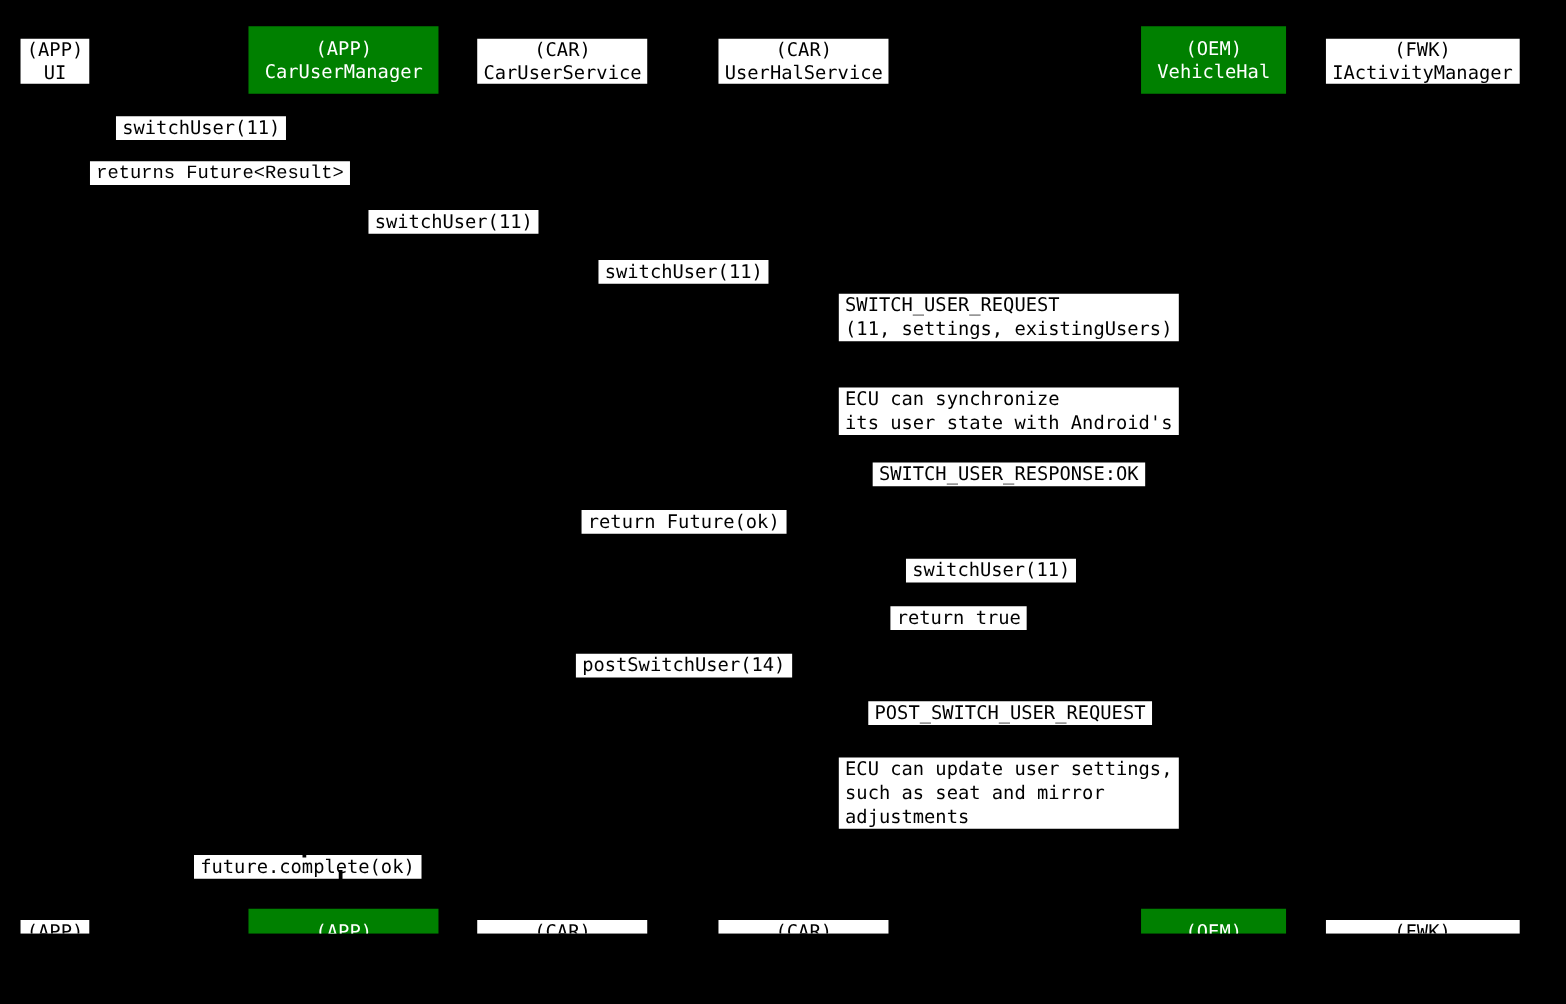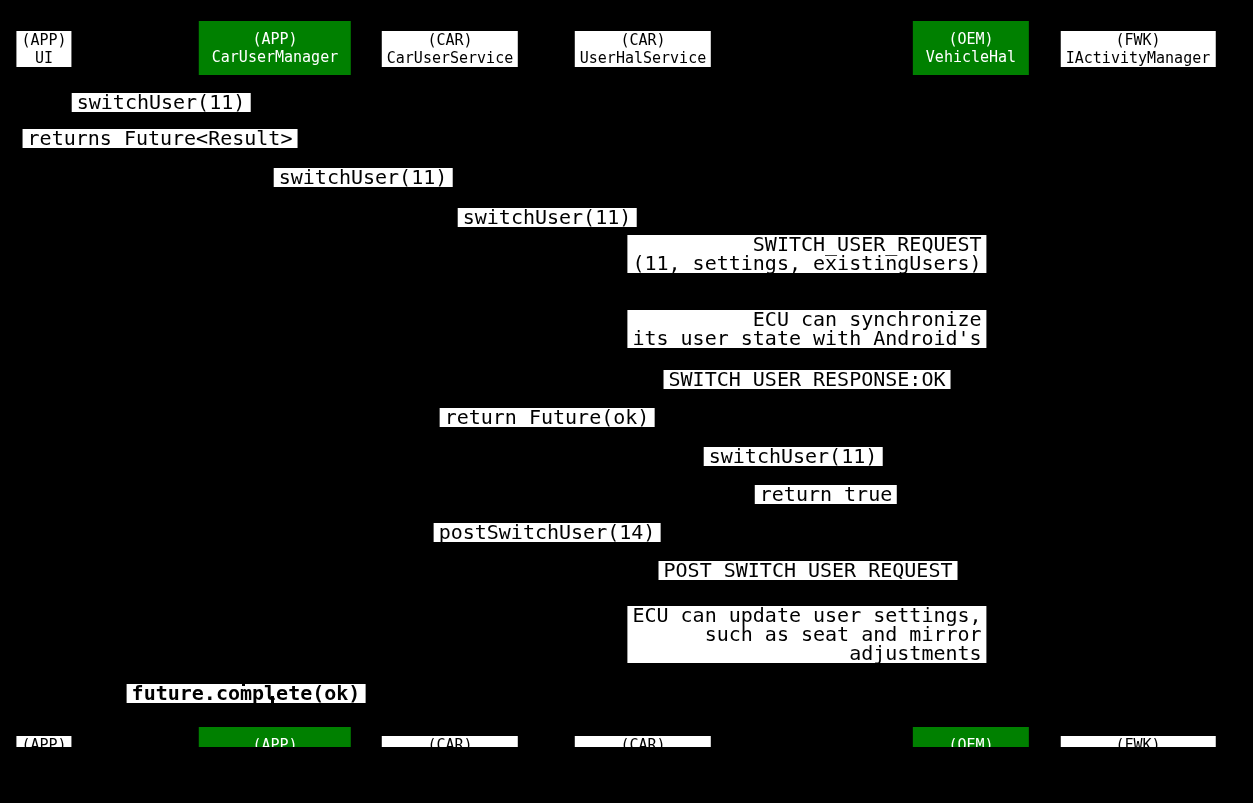--- a/index.html
+++ b/index.html
@@ -34,22 +34,22 @@
     color: #ffffff;
     padding: 9px 13px;
   }
   
   .msg {
     position: absolute;
     transform: translateX(-50%);
     background: #ffffff;
     color: #000000;
     white-space: pre;
-    text-align: right;
-    font-size: 20px;
+    text-align: left;
+    font-size: 15px;
     line-height: 19px;
     padding: 0 5px;
     z-index: 2;
   }
   
   .tick {
     position: absolute;
     width: 3px;
     background: #000000;
     z-index: 3;
@@ -67,37 +67,37 @@
   <div class="participant white" style="left:450px; top:31px;">(CAR)
 CarUserService</div>
   <div class="participant white" style="left:643px; top:31px;">(CAR)
 UserHalService</div>
   <div class="participant green" style="left:971px; top:21px;">(OEM)
 VehicleHal</div>
   <div class="participant white" style="left:1138px;top:31px;">(FWK)
 IActivityManager</div>
 
   <div class="msg" style="left:161px; top:93px;">switchUser(11)</div>
-  <div class="msg" style="left:160px; top:129px;">returns Future&lt;Result&gt;</div>
+  <div class="msg" style="left:176px; top:129px;font-family:Liberation Mono, monospace;">returns Future&lt;Result&gt;</div>
   <div class="msg" style="left:363px; top:168px;">switchUser(11)</div>
   <div class="msg" style="left:547px; top:208px;">switchUser(11)</div>
   <div class="msg" style="left:807px; top:235px;">SWITCH_USER_REQUEST
 (11, settings, existingUsers)</div>
   <div class="msg" style="left:807px; top:370px;">SWITCH_USER_RESPONSE:OK</div>
   <div class="msg" style="left:807px; top:310px;">ECU can synchronize
 its user state with Android's</div>
   <div class="msg" style="left:547px; top:408px;">return Future(ok)</div>
   <div class="msg" style="left:793px; top:447px;">switchUser(11)</div>
-  <div class="msg" style="left:826px; top:485px;">return true</div>
+  <div class="msg" style="left:767px; top:485px;">return true</div>
   <div class="msg" style="left:547px; top:523px;">postSwitchUser(14)</div>
   <div class="msg" style="left:807px; top:606px;">ECU can update user settings,
 such as seat and mirror
 adjustments</div>
   <div class="msg" style="left:808px; top:561px;">POST_SWITCH_USER_REQUEST</div>
-  <div class="msg" style="left:246px; top:684px;font-weight:bold;">future.complete(ok)</div>
+  <div class="msg" style="left:246px; top:684px;">future.complete(ok)</div>
 
   <div class="tick" style="left:242px; top:680px; height:6px;"></div>
   <div class="tick" style="left:271px; top:696px; height:13px;"></div>
 
   <div class="participant white" style="left:44px;  top:736px;">(APP)
 UI</div>
   <div class="participant green" style="left:275px; top:727px;">(APP)
 CarUserManager</div>
   <div class="participant white" style="left:450px; top:736px;">(CAR)
 CarUserService</div>

